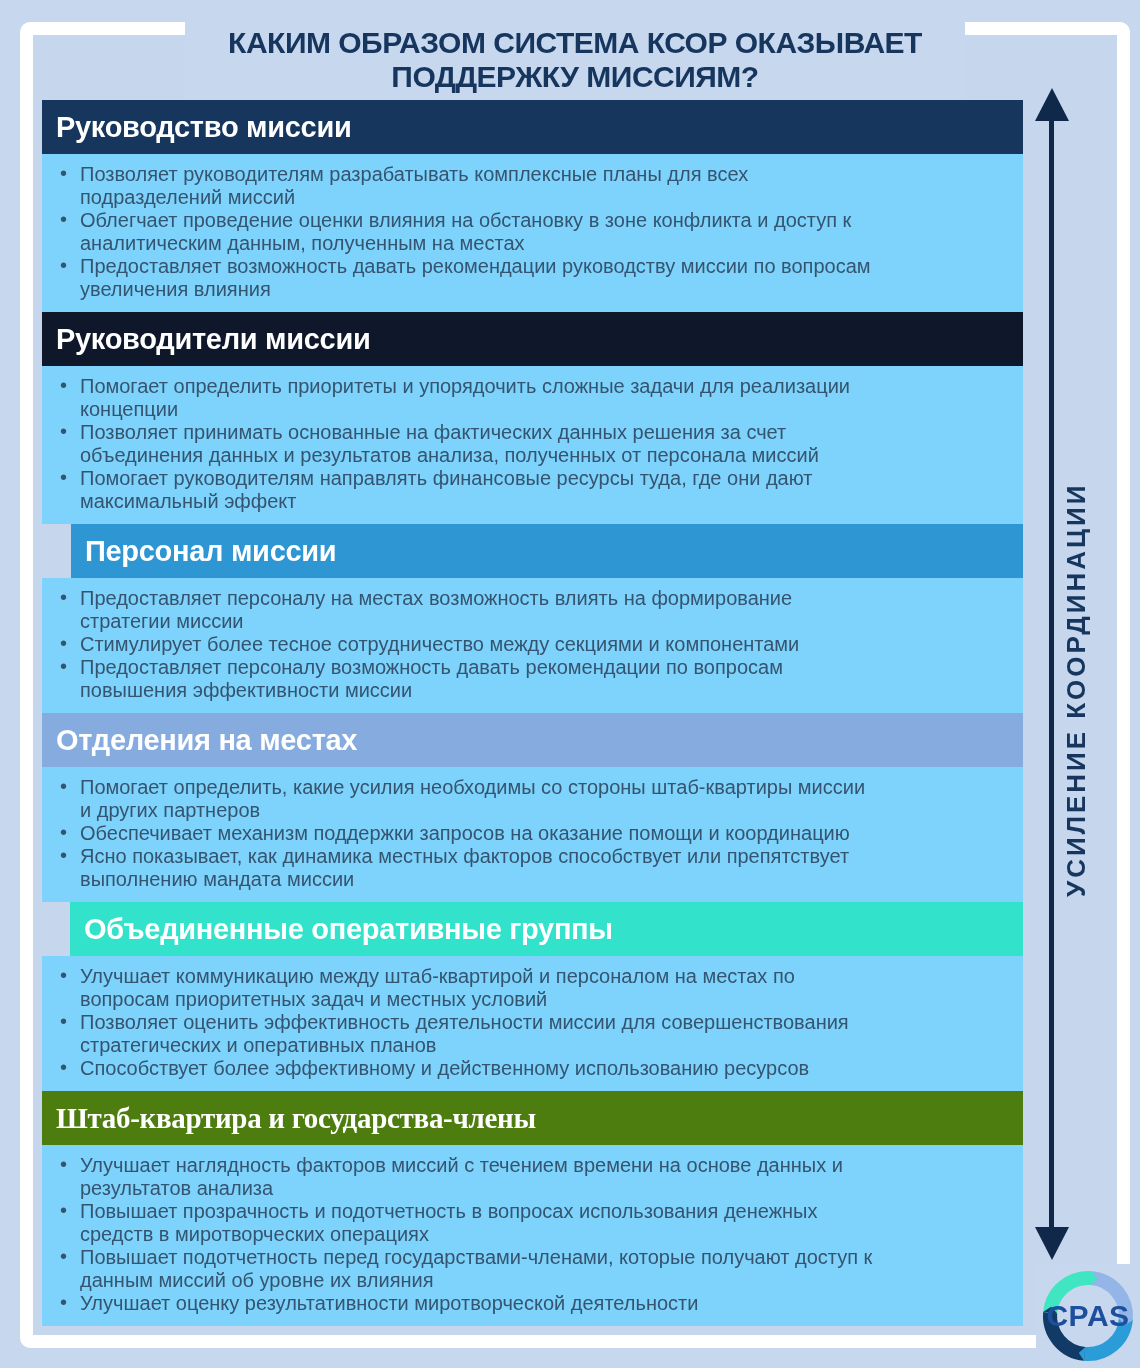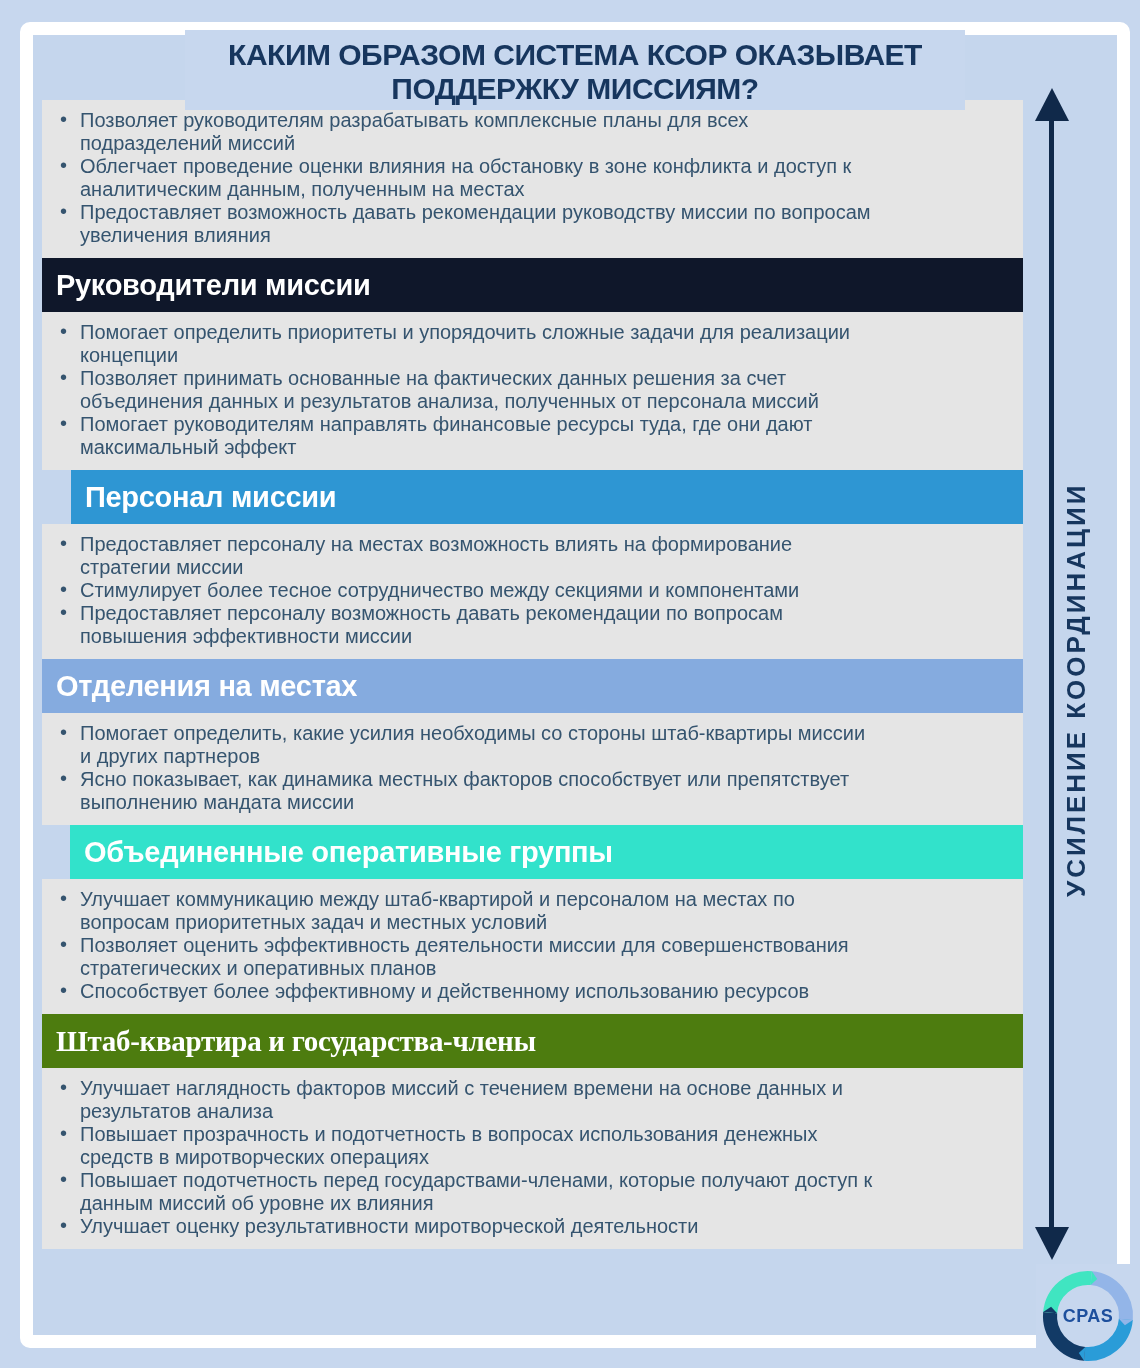--- a/index.html
+++ b/index.html
@@ -13,31 +13,31 @@
   .frame{
     position:absolute;left:20px;top:22px;width:1110px;height:1326px;
     border:13px solid #ffffff;border-radius:10px;box-sizing:border-box;
     background:#c5d6ed;
   }
   .title{
     position:absolute;left:185px;top:18px;width:780px;
     background:#c7d7ee;
     color:#17365e;font-size:30px;font-weight:bold;line-height:34px;
     text-align:center;white-space:pre-line;letter-spacing:-0.5px;
-    z-index:5;padding:8px 0 4px 0;margin-top:12px;
+    z-index:5;padding:8px 0 4px 0;
   }
   .sections{position:absolute;left:42px;top:100px;width:981px;z-index:2;}
   .section{margin:0;}
   .section-header{
     height:54px;display:flex;align-items:center;
     padding-left:14px;box-sizing:border-box;
     color:#ffffff;font-size:29px;font-weight:bold;letter-spacing:-0.3px;
   }
   .section-body{
-    background:#e5e5e5;
+    background:#7dd3fc;
     padding:9px 8px 11px 14px;
   }
   .section-body ul{margin:0;padding:0;list-style:none;}
   .section-body li{
     position:relative;padding-left:24px;
     font-size:20px;line-height:23px;color:#35546f;
     white-space:pre-line;
   }
   .section-body li::before{
     content:"\2022";
@@ -68,35 +68,36 @@
   .logo-patch{
     position:absolute;left:1036px;top:1264px;width:104px;height:104px;
     background:#c7d7ee;z-index:6;
   }
   .logo{
     position:absolute;left:2px;top:2px;width:100px;height:100px;
   }
   .logo-text{
     position:absolute;left:0;top:0;width:100%;height:100%;
     display:flex;align-items:center;justify-content:center;
-    font-size:18px;font-weight:bold;color:#1d4f9d;letter-spacing:0.5px;
+    font-size:30px;font-weight:bold;color:#1d4f9d;letter-spacing:0.5px;
     z-index:7;
   }
 </style>
 </head>
 <body>
 
 <div class="frame"></div>
 
 <div class="title">КАКИМ ОБРАЗОМ СИСТЕМА КСОР ОКАЗЫВАЕТ
 ПОДДЕРЖКУ МИССИЯМ?</div>
 
 <div class="sections">
 
   <div class="section">
+    <div class="section-header" style="background-color: rgb(22, 54, 94);">Руководство миссии</div>
     <div class="section-body">
       <ul>
         <li>Позволяет руководителям разрабатывать комплексные планы для всех
 подразделений миссий</li>
         <li>Облегчает проведение  оценки влияния на обстановку в зоне конфликта и доступ к
 аналитическим данным, полученным на  местах</li>
         <li>Предоставляет возможность давать рекомендации руководству миссии по вопросам
 увеличения влияния</li>
       </ul>
     </div>
@@ -128,20 +129,21 @@
       </ul>
     </div>
   </div>
 
   <div class="section">
     <div class="section-header" style="background-color: rgb(133, 171, 223);">Отделения на местах</div>
     <div class="section-body">
       <ul>
         <li>Помогает определить, какие  усилия необходимы со стороны штаб-квартиры миссии
 и других партнеров</li>
+        <li>Обеспечивает механизм поддержки запросов на оказание помощи и координацию</li>
         <li>Ясно показывает, как динамика местных факторов способствует или препятствует
 выполнению мандата миссии</li>
       </ul>
     </div>
   </div>
 
   <div class="section">
     <div class="section-header" style="background-color: rgb(50, 226, 203); margin-left: 28px;">Объединенные оперативные группы</div>
     <div class="section-body">
       <ul>

